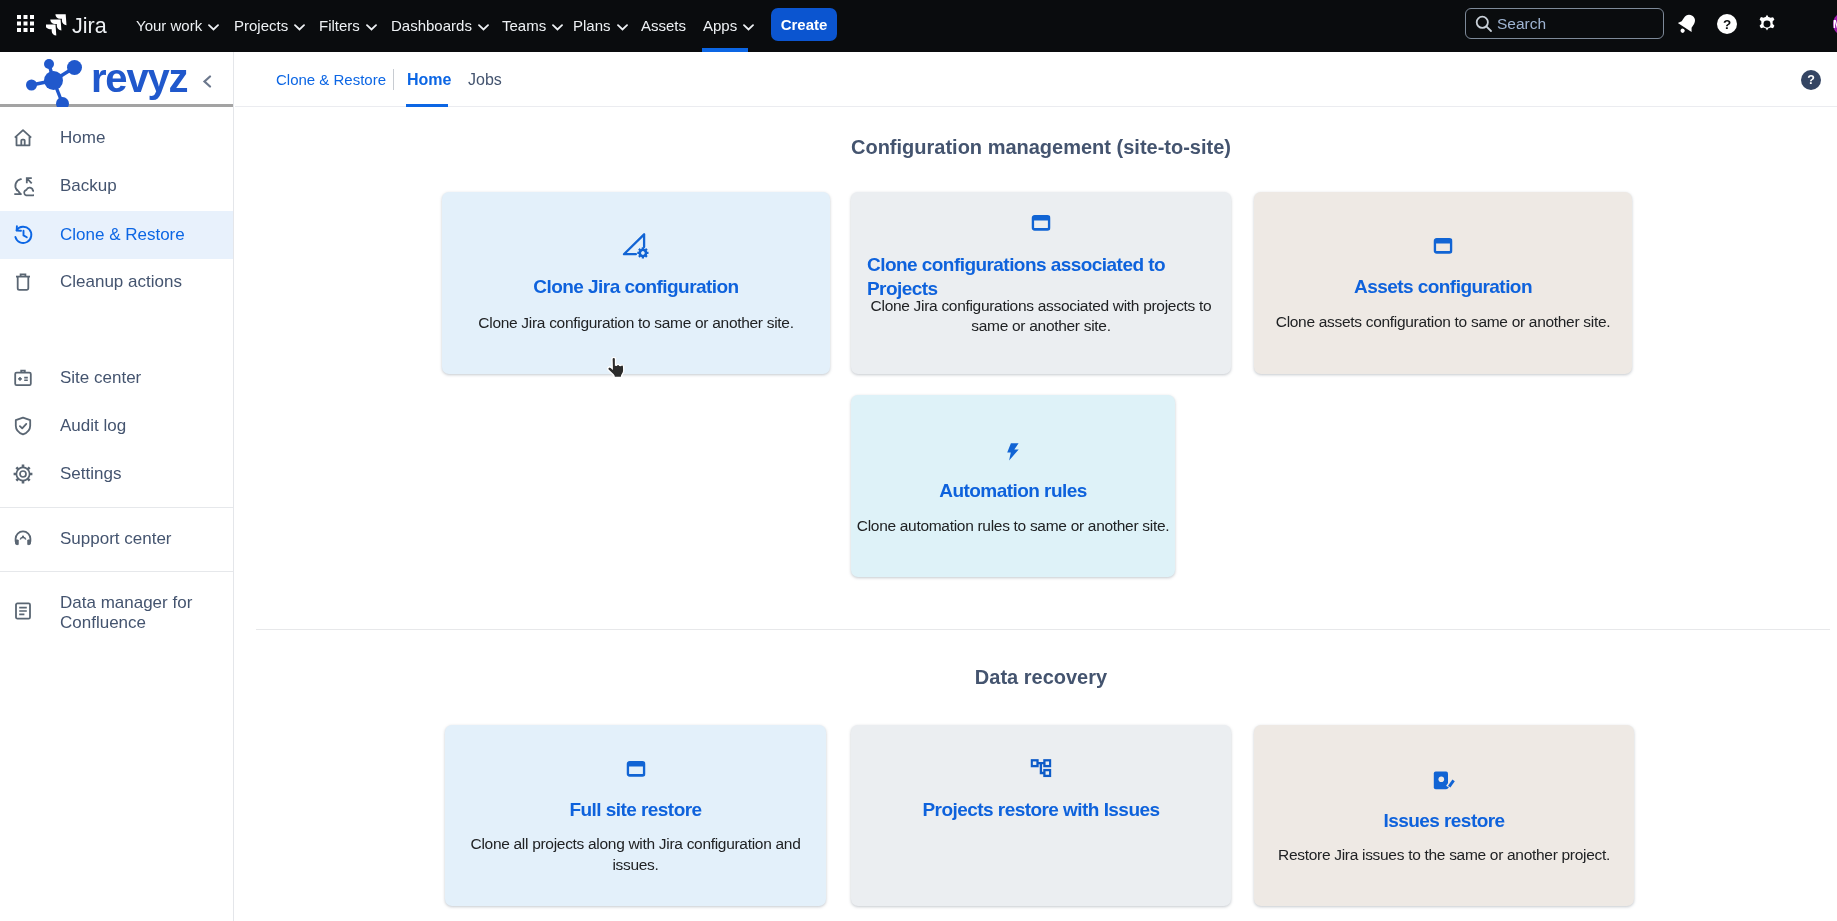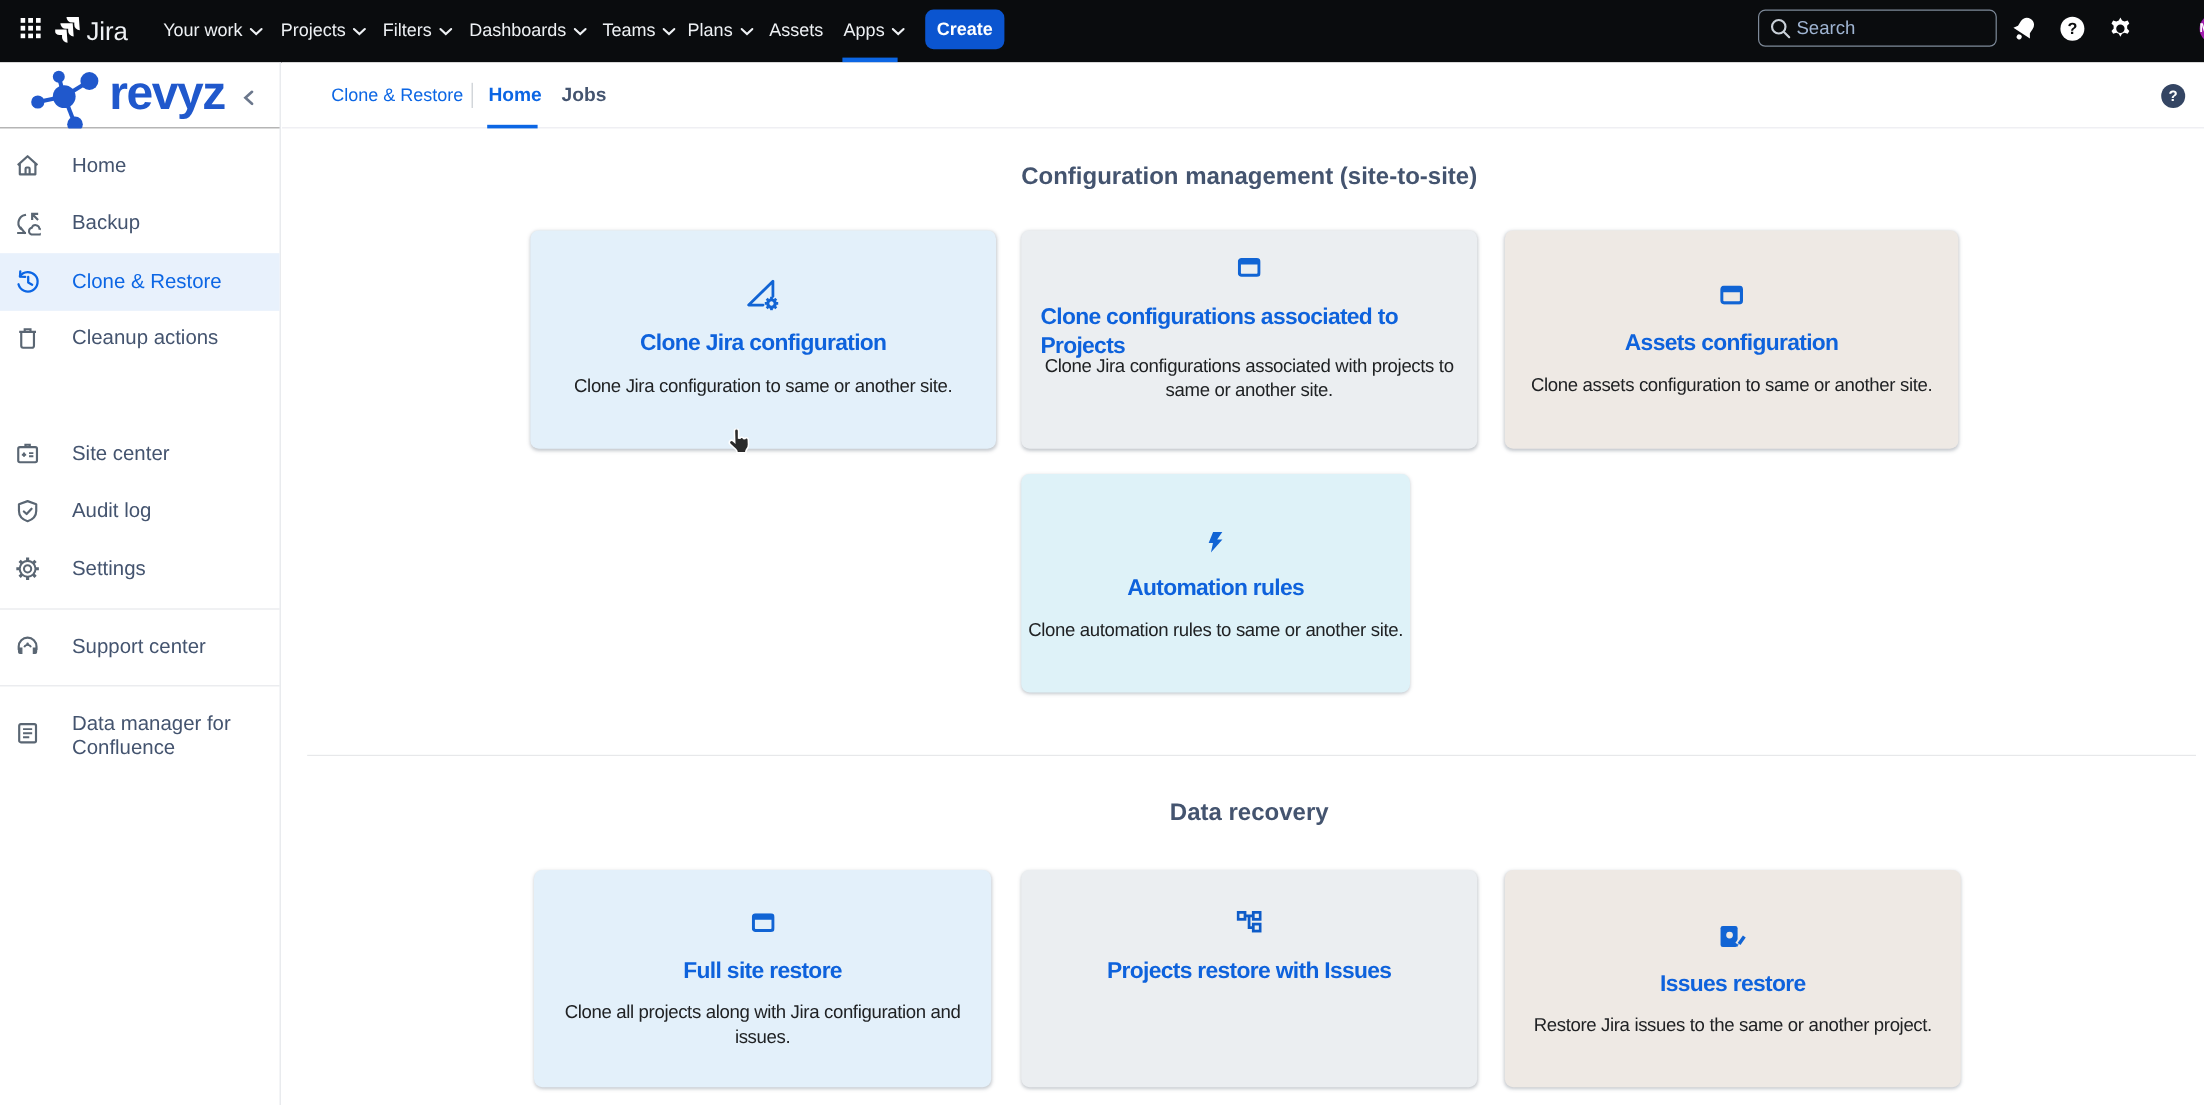--- a/index.html
+++ b/index.html
@@ -12,21 +12,21 @@
   .topnav { position:absolute; left:0; top:0; width:1837px; height:52px; background:#0a0c0e; }
   .navitem { position:absolute; top:0; height:52px; line-height:52px; color:#eef1f4; font-size:15px; white-space:nowrap; }
   .navitem svg { vertical-align:middle; margin-left:6px; }
   .appsline { position:absolute; left:702px; top:48px; width:46px; height:4px; background:#0c66e4; }
   .createbtn { position:absolute; left:771px; top:8px; width:66px; height:33px; background:#0b55d0; border-radius:7px; color:#fff; font-size:15px; font-weight:bold; text-align:center; line-height:33px; }
   .search { position:absolute; left:1465px; top:8px; width:199px; height:31px; border:1.5px solid #7e8a99; border-radius:6px; }
   .search .stext { position:absolute; left:31px; top:0; line-height:29px; font-size:15.5px; color:#9fb4d2; }
 
   
   .sidebar { position:absolute; left:0; top:52px; width:234px; height:869px; background:#fff; border-right:1px solid #e4e6ea; }
-  .sb-head { position:absolute; left:0; top:0; width:233px; height:55px; border-bottom:1px solid #a3a3a3; }
+  .sb-head { position:absolute; left:0; top:0; width:233px; height:55px; border-bottom:3px solid #a3a3a3; }
   .sb-item { position:absolute; left:0; width:233px; height:48px; color:#44546f; font-size:17px; }
   .sb-item .lbl { position:absolute; left:60px; top:0; height:48px; line-height:48px; }
   .sb-item .ic { position:absolute; left:12px; top:13px; width:22px; height:22px; }
   .sb-item.sel { background:#e8f1fc; color:#0c66e4; }
   .sb-div { position:absolute; left:0; width:233px; height:1px; background:#e6e8eb; }
 
   
   .chead { position:absolute; left:235px; top:52px; width:1602px; height:55px; background:#fff; border-bottom:1px solid #ebecf0; }
 
   
@@ -217,21 +217,21 @@
           </svg></span>
         <span class="lbl" style="line-height:19.5px;top:11px;height:auto">Data manager for<br>Confluence</span>
       </div>
   </div>
 
   <div class="chead">
     <div class="abs" style="left:41px;top:0;height:55px;line-height:55px;color:#0c66e4;font-size:15px;">Clone &amp; Restore</div>
     <div class="abs" style="left:158px;top:17px;height:21px;width:1px;background:#c8ccd2;"></div>
     <div class="abs" style="left:172px;top:0;height:52px;line-height:55px;color:#0c66e4;font-size:16px;font-weight:bold;">Home</div>
     <div class="abs" style="left:171px;top:52px;width:42px;height:3px;background:#0c66e4;"></div>
-    <div class="abs" style="left:233px;top:0;height:55px;line-height:55px;color:#44546f;font-size:16px;font-weight:bold;">Jobs</div>
+    <div class="abs" style="left:233px;top:0;height:55px;line-height:55px;color:#44546f;font-size:16px;font-weight:normal;">Jobs</div>
     <div class="abs" style="left:1566px;top:18px;width:20px;height:20px;border-radius:50%;background:#344563;color:#fff;font-size:12.5px;font-weight:bold;text-align:center;line-height:20px;">?</div>
   </div>
 
   <div class="h1" style="top:136px">Configuration management (site-to-site)</div>
 
   <div class="card bg-blue" style="left:442px;top:192px;width:388px;height:182px;padding-left:44px;">
     <span class="cicon" style="top:41px"><svg width="27" height="26" viewBox="0 0 27 26" fill="none">
           <path d="M21.6 1.4 V14.0 M21.6 1.4 L1.4 21.2 H13.4" stroke="#1164d4" stroke-width="2.3" stroke-linecap="round" stroke-linejoin="round"></path>
           <g transform="translate(20.4,19.9)">
             <circle cx="0" cy="0" r="3.1" stroke="#1164d4" stroke-width="2.6"></circle>

